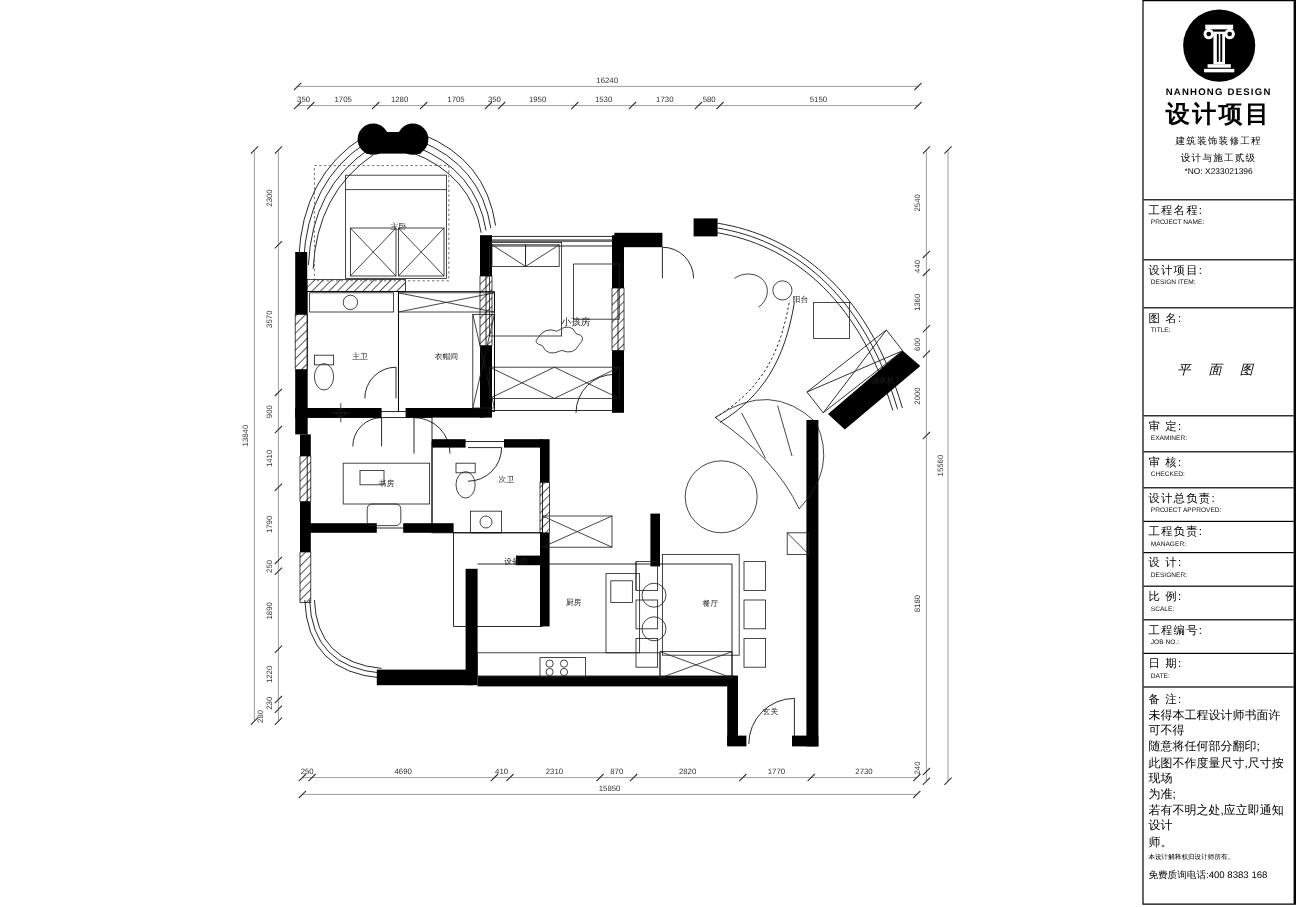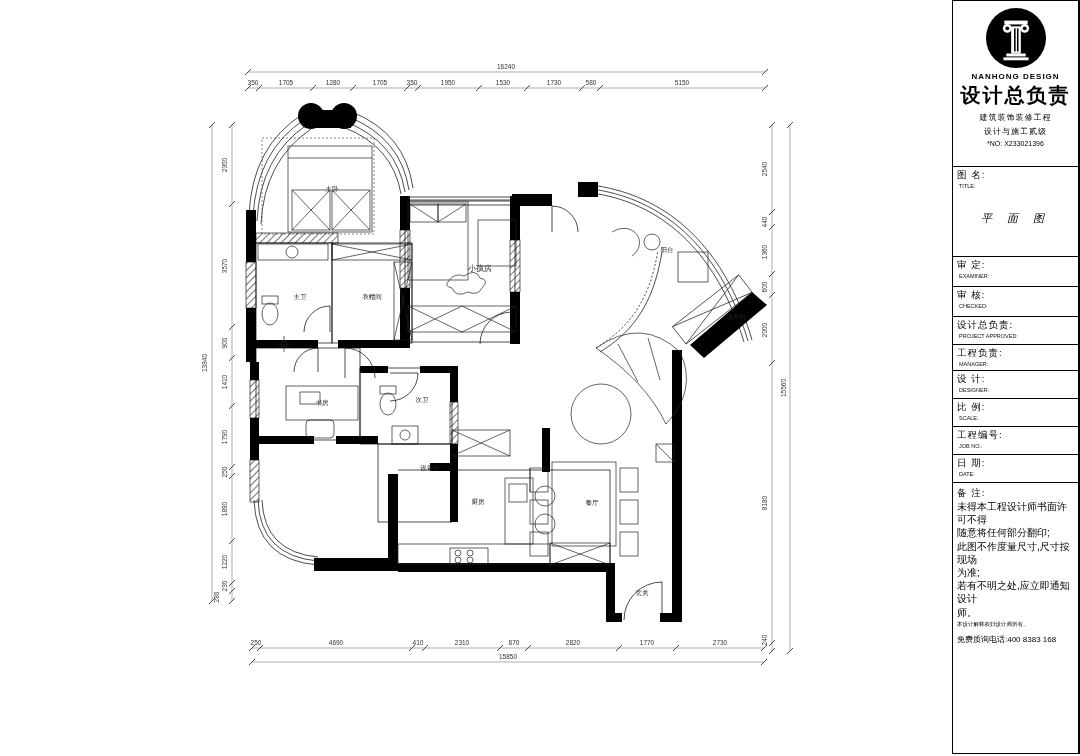--- a/index.html
+++ b/index.html
@@ -337,27 +337,35 @@
           <circle cx="23" cy="22" r="2" fill="#000"></circle>
             <circle cx="41" cy="22" r="2" fill="#000"></circle>
           <rect x="27" y="20" width="10" height="28" fill="#fff"></rect>
           <rect x="30" y="22" width="1.6" height="24" fill="#000"></rect>
             <rect x="33" y="22" width="1.6" height="24" fill="#000"></rect>
           <rect x="22" y="48" width="20" height="3" fill="#fff"></rect>
           <rect x="19" y="52" width="26" height="3" fill="#fff"></rect>
         </svg>
       </div>
       <div class="brand-en">NANHONG DESIGN</div>
-      <div class="brand-cn">设计总负责</div>
+      <div class="brand-cn">设计项目</div>
       <div class="brand-cert">建筑装饰装修工程</div>
       <div class="brand-cert">设计与施工贰级</div>
       <div class="brand-no">*NO: X233021396</div>
     </div>
 
-
+    <div class="tb-row row-h50">
+      <div class="cn-label">工程名程:</div>
+      <div class="en-label">PROJECT NAME:</div>
+    </div>
+
+    <div class="tb-row row-h40">
+      <div class="cn-label">设计项目:</div>
+      <div class="en-label">DESIGN ITEM:</div>
+    </div>
 
     <div class="tb-row row-h90">
       <div class="cn-label">图 名:</div>
       <div class="en-label">TITLE:</div>
       <div class="tb-title-value">平 面 图</div>
     </div>
 
     <div class="tb-row row-h30">
       <div class="cn-label">审  定:</div>
       <div class="en-label">EXAMINER:</div>

